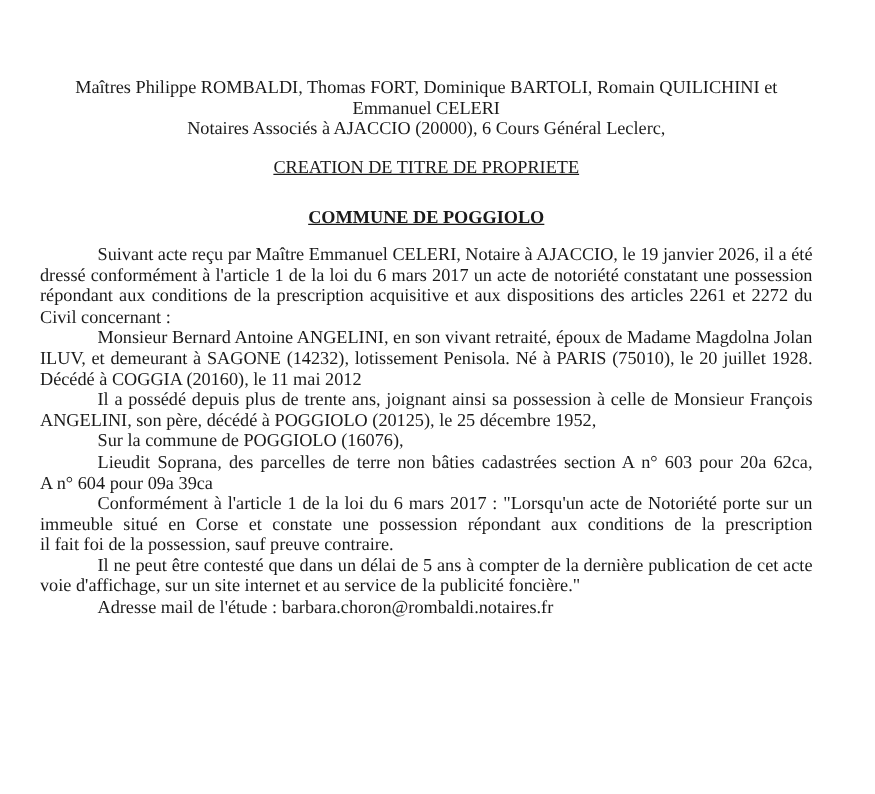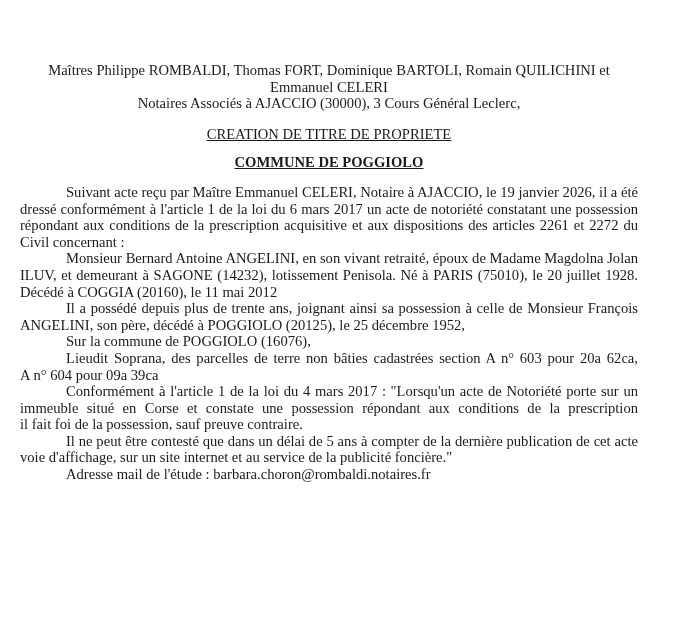--- a/index.html
+++ b/index.html
@@ -2,36 +2,36 @@
 <html><head>
   <meta charset="utf-8">
   <style>
     html, body { margin: 0; padding: 0; background: #ffffff; }
     body {
       width: 700px; height: 635px; position: relative; overflow: hidden;
       font-family: "Liberation Serif", "DejaVu Serif", serif;
       color: #1a1a1a;
       font-size: 14.6px;
     }
-    .page { position: absolute; left: 20px; top: 62px; width: 618px; }
+    .page { position: absolute; left: 32px; top: 62px; width: 618px; }
     .center { text-align: center; }
     .line { height: 16.6px; line-height: 16.6px; white-space: nowrap; }
     .jline { height: 16.6px; line-height: 16.6px; text-align: justify; text-align-last: justify; white-space: normal; overflow: hidden; }
     .indent { padding-left: 46px; }
     .title1 { text-decoration: underline; margin-top: 14px; }
-    .title2 { text-decoration: underline; font-weight: bold; margin-top: 12px; margin-bottom: 13px; }
+    .title2 { text-decoration: underline; font-weight: bold; margin-top: 24px; margin-bottom: 13px; }
   </style>
 </head>
 <body>
 
 <div class="page">
   <div>
     <div class="line center">Maîtres Philippe ROMBALDI, Thomas FORT, Dominique BARTOLI, Romain QUILICHINI et</div>
     <div class="line center">Emmanuel CELERI</div>
-    <div class="line center">Notaires Associés à AJACCIO (30000), 3 Cours Général Leclerc,</div>
+    <div class="line center">Notaires Associés à AJACCIO (20000), 6 Cours Général Leclerc,</div>
   </div>
 
   <div class="line center title1"><span>CREATION DE TITRE DE PROPRIETE</span></div>
   <div class="line center title2"><span>COMMUNE DE POGGIOLO</span></div>
 
   <div>
     <div class="jline indent">Suivant acte reçu par Maître Emmanuel CELERI, Notaire à AJACCIO, le 19 janvier 2026, il a été</div>
     <div class="jline">dressé conformément à l'article 1 de la loi du 6 mars 2017 un acte de notoriété constatant une possession</div>
     <div class="jline">répondant aux conditions de la prescription acquisitive et aux dispositions des articles 2261 et 2272 du Code</div>
     <div class="line">Civil concernant :</div>
@@ -51,21 +51,21 @@
   <div>
     <div class="line indent">Sur la commune de POGGIOLO (16076),</div>
   </div>
 
   <div>
     <div class="jline indent">Lieudit Soprana, des parcelles de terre non bâties cadastrées section A n° 603 pour 20a 62ca, section</div>
     <div class="line">A n° 604 pour 09a 39ca</div>
   </div>
 
   <div>
-    <div class="jline indent">Conformément à l'article 1 de la loi du 4 mars 2017 : "Lorsqu'un acte de Notoriété porte sur un</div>
+    <div class="jline indent">Conformément à l'article 1 de la loi du 6 mars 2017 : "Lorsqu'un acte de Notoriété porte sur un</div>
     <div class="jline">immeuble situé en Corse et constate une possession répondant aux conditions de la prescription acquisitive,</div>
     <div class="line">il fait foi de la possession, sauf preuve contraire.</div>
   </div>
 
   <div>
     <div class="jline indent">Il ne peut être contesté que dans un délai de 5 ans à compter de la dernière publication de cet acte par</div>
     <div class="line">voie d'affichage, sur un site internet et au service de la publicité foncière."</div>
   </div>
 
   <div>

